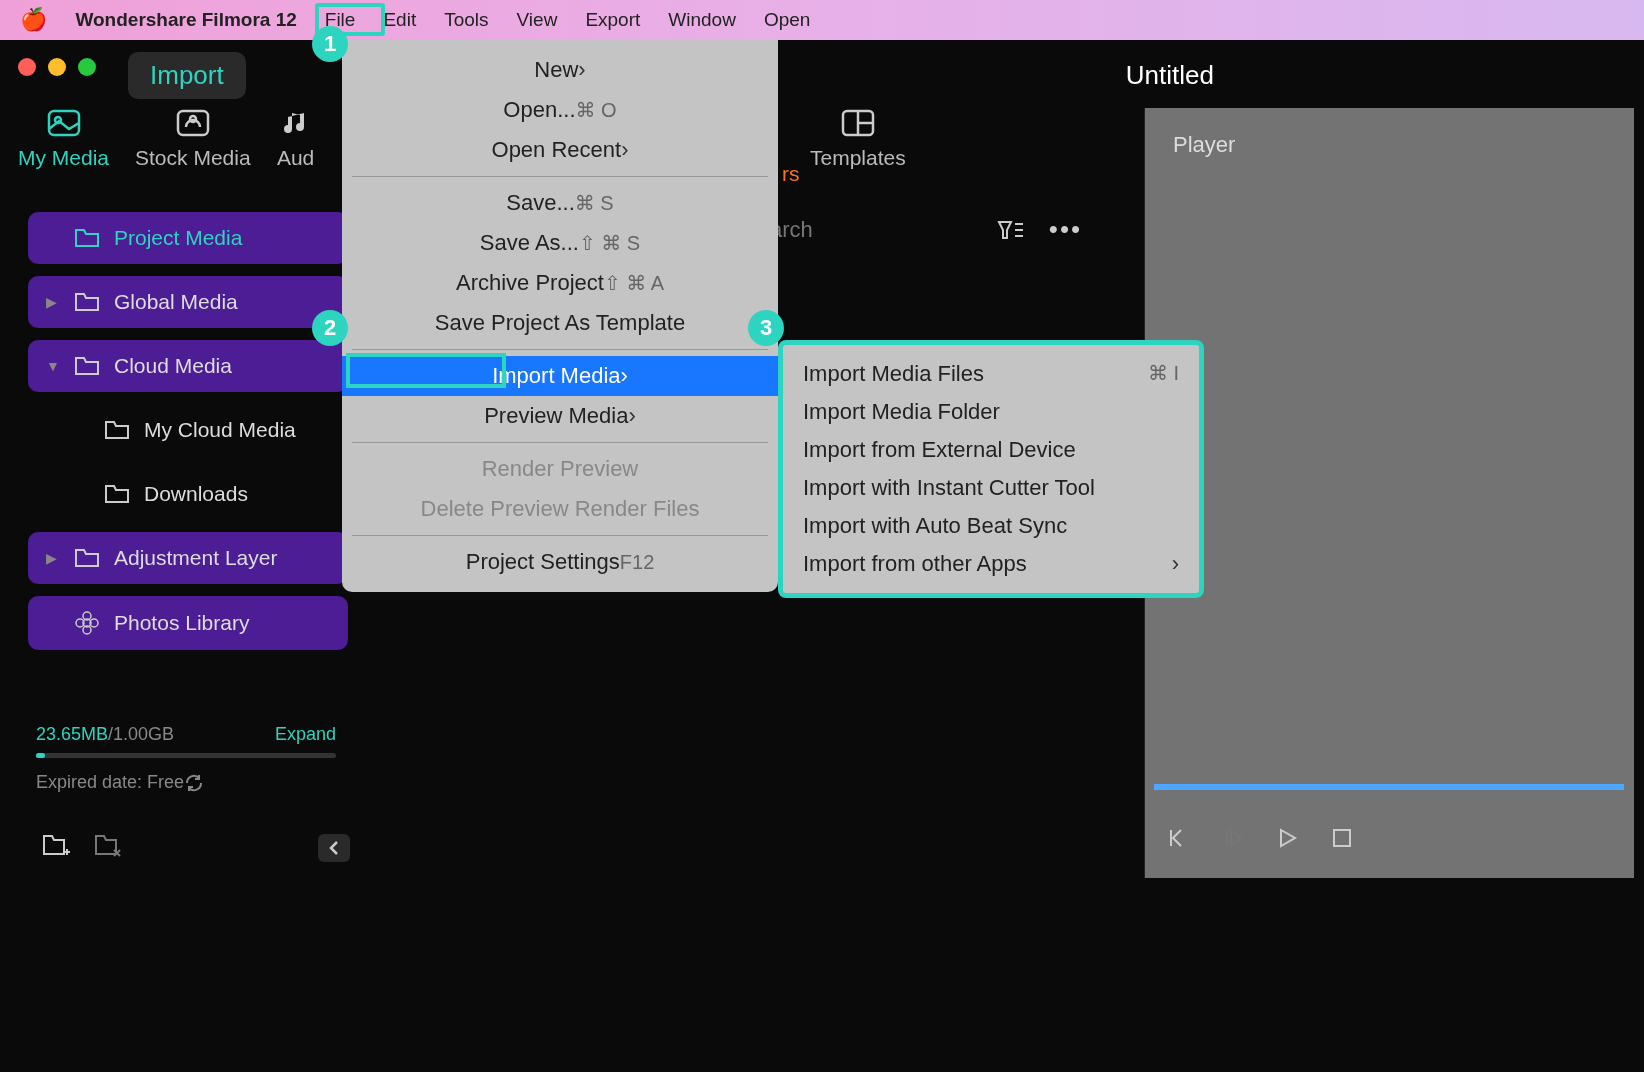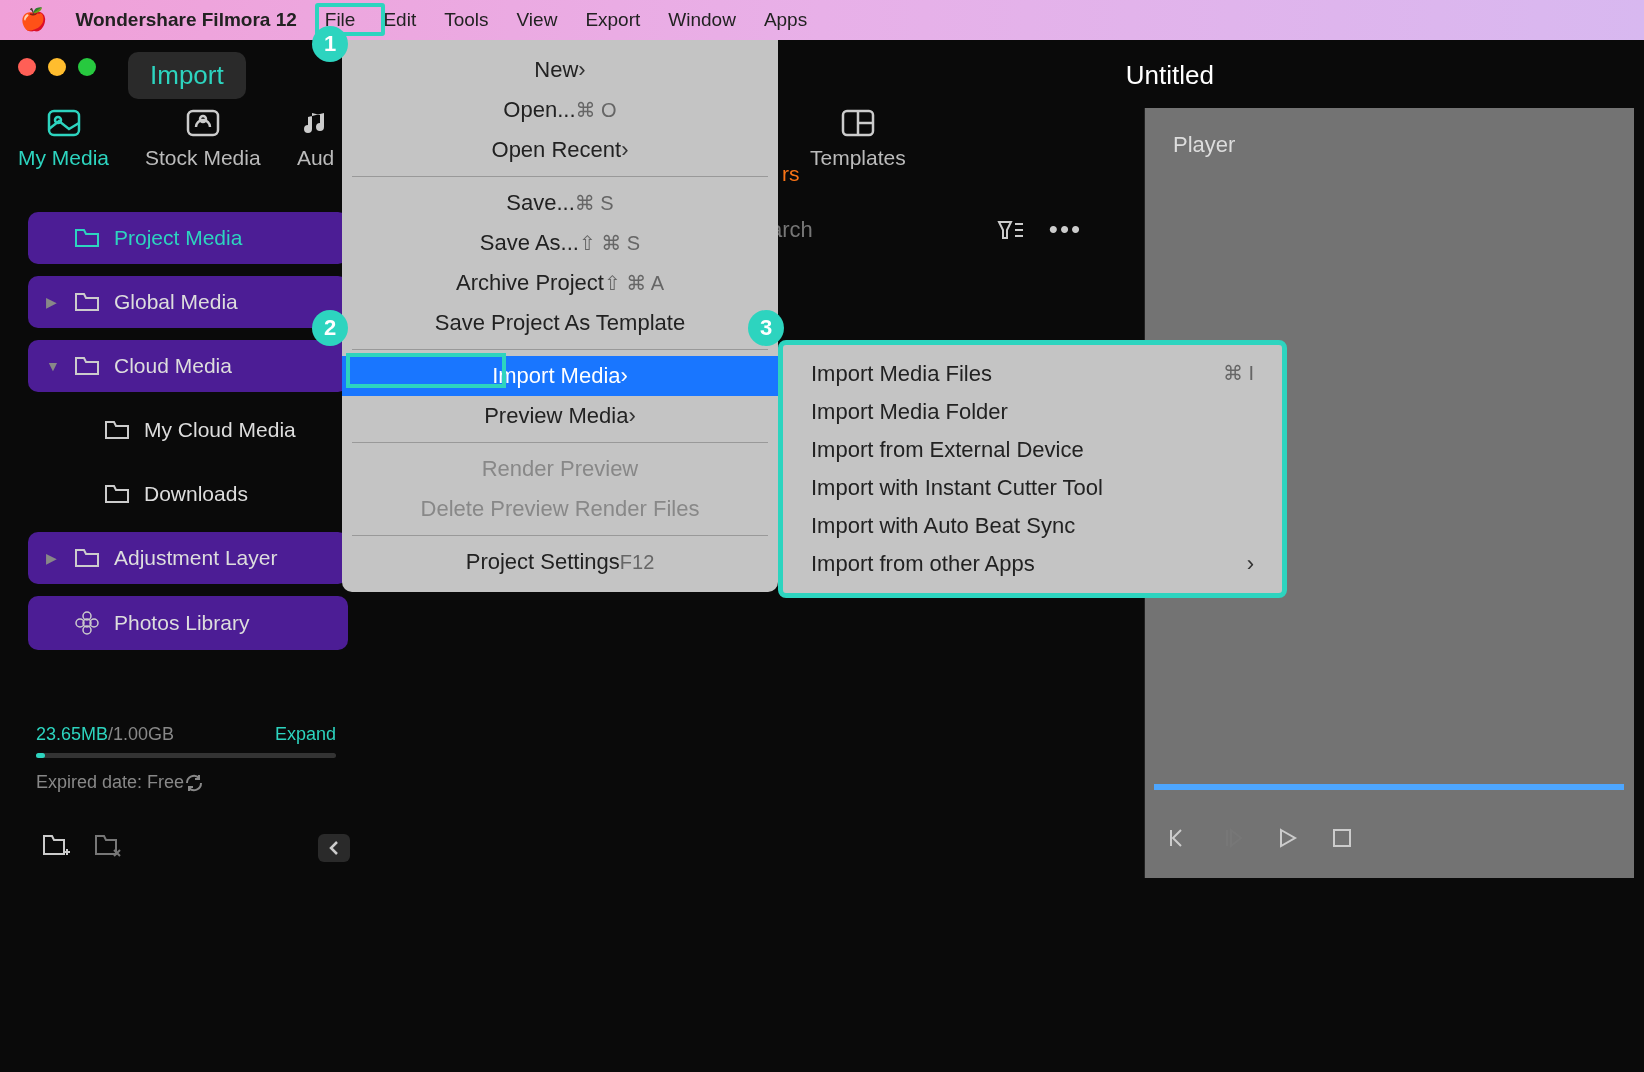--- a/index.html
+++ b/index.html
@@ -20,21 +20,21 @@
 .wc-yellow { background: #ffbd2e; }
 .wc-green { background: #27c93f; }
 
 
 .import-btn { position: absolute; top: 52px; left: 128px; background: #2a2a2a; color: #2dd4bf; padding: 8px 22px; border-radius: 10px; font-size: 26px; border: none; }
 
 
 .title { position: absolute; top: 60px; right: 430px; color: #fff; font-size: 26px; font-weight: 500; }
 
 
-.top-tabs { position: absolute; top: 108px; left: 18px; display: flex; gap: 36px; align-items: flex-end; }
+.top-tabs { position: absolute; top: 108px; left: 18px; display: flex; gap: 26px; align-items: flex-end; }
 .tab { display: flex; flex-direction: column; align-items: center; gap: 8px; color: #bbb; font-size: 21px; }
 .tab.active { color: #2dd4bf; }
 .tab-icon { width: 38px; height: 30px; border-radius: 6px; display: flex; align-items: center; justify-content: center; }
 .tab.active .tab-icon svg { stroke: #2dd4bf; }
 .tab-right { position: absolute; top: 108px; left: 810px; display: flex; gap: 50px; }
 
 
 .sidebar { position: absolute; top: 212px; left: 28px; width: 320px; }
 .sb-item { display: flex; align-items: center; gap: 14px; padding: 14px 18px; background: #4c1d95; border-radius: 10px; margin-bottom: 12px; color: #ddd; font-size: 21px; }
 .sb-item.active { color: #2dd4bf; }
@@ -73,21 +73,21 @@
 .fm-item { display: flex; justify-content: center; align-items: center; padding: 7px 20px; }
 .fm-item.highlighted { background: #1976ff; color: #fff; position: relative; }
 .fm-item.disabled { color: #888; }
 .fm-sep { height: 1px; background: #999; margin: 6px 10px; }
 .fm-short { color: #666; font-size: 20px; }
 .fm-arrow { color: #333; }
 .fm-item.highlighted .fm-arrow { color: #fff; }
 .import-media-border { position: absolute; left: 4px; top: -3px; width: 160px; height: 35px; border: 4px solid #2dd4bf; pointer-events: none; }
 
 
-.submenu { position: absolute; top: 340px; left: 778px; width: 509px; background: #c4c4c4; border-radius: 8px; padding: 10px 8px; font-size: 22px; color: #222; border: 5px solid #2dd4bf; }
+.submenu { position: absolute; top: 340px; left: 778px; width: 426px; background: #c4c4c4; border-radius: 8px; padding: 10px 0; font-size: 22px; color: #222; border: 5px solid #2dd4bf; }
 .sm-item { display: flex; justify-content: space-between; padding: 6px 20px; }
 .sm-short { color: #666; font-size: 20px; }
 
 
 .annot { position: absolute; width: 36px; height: 36px; background: #2dd4bf; border-radius: 50%; color: #fff; font-weight: bold; display: flex; align-items: center; justify-content: center; font-size: 22px; z-index: 100; }
 .annot1 { top: 26px; left: 312px; }
 .annot2 { top: 310px; left: 312px; }
 .annot3 { top: 310px; left: 748px; }
 
 svg { display: block; }
@@ -100,21 +100,21 @@
   <span class="menubar-item menubar-app">Wondershare Filmora 12</span>
   <span class="menubar-item menubar-file">
     <span>File</span>
     <span class="file-highlight"></span>
   </span>
   <span class="menubar-item">Edit</span>
   <span class="menubar-item">Tools</span>
   <span class="menubar-item">View</span>
   <span class="menubar-item">Export</span>
   <span class="menubar-item">Window</span>
-  <span class="menubar-item">Apps</span>
+  <span class="menubar-item">Open</span>
 </div>
 
 <div class="window-controls">
   <div class="wc wc-red"></div>
   <div class="wc wc-yellow"></div>
   <div class="wc wc-green"></div>
 </div>
 
 <button class="import-btn">Import</button>
 <div class="title">Untitled</div>

